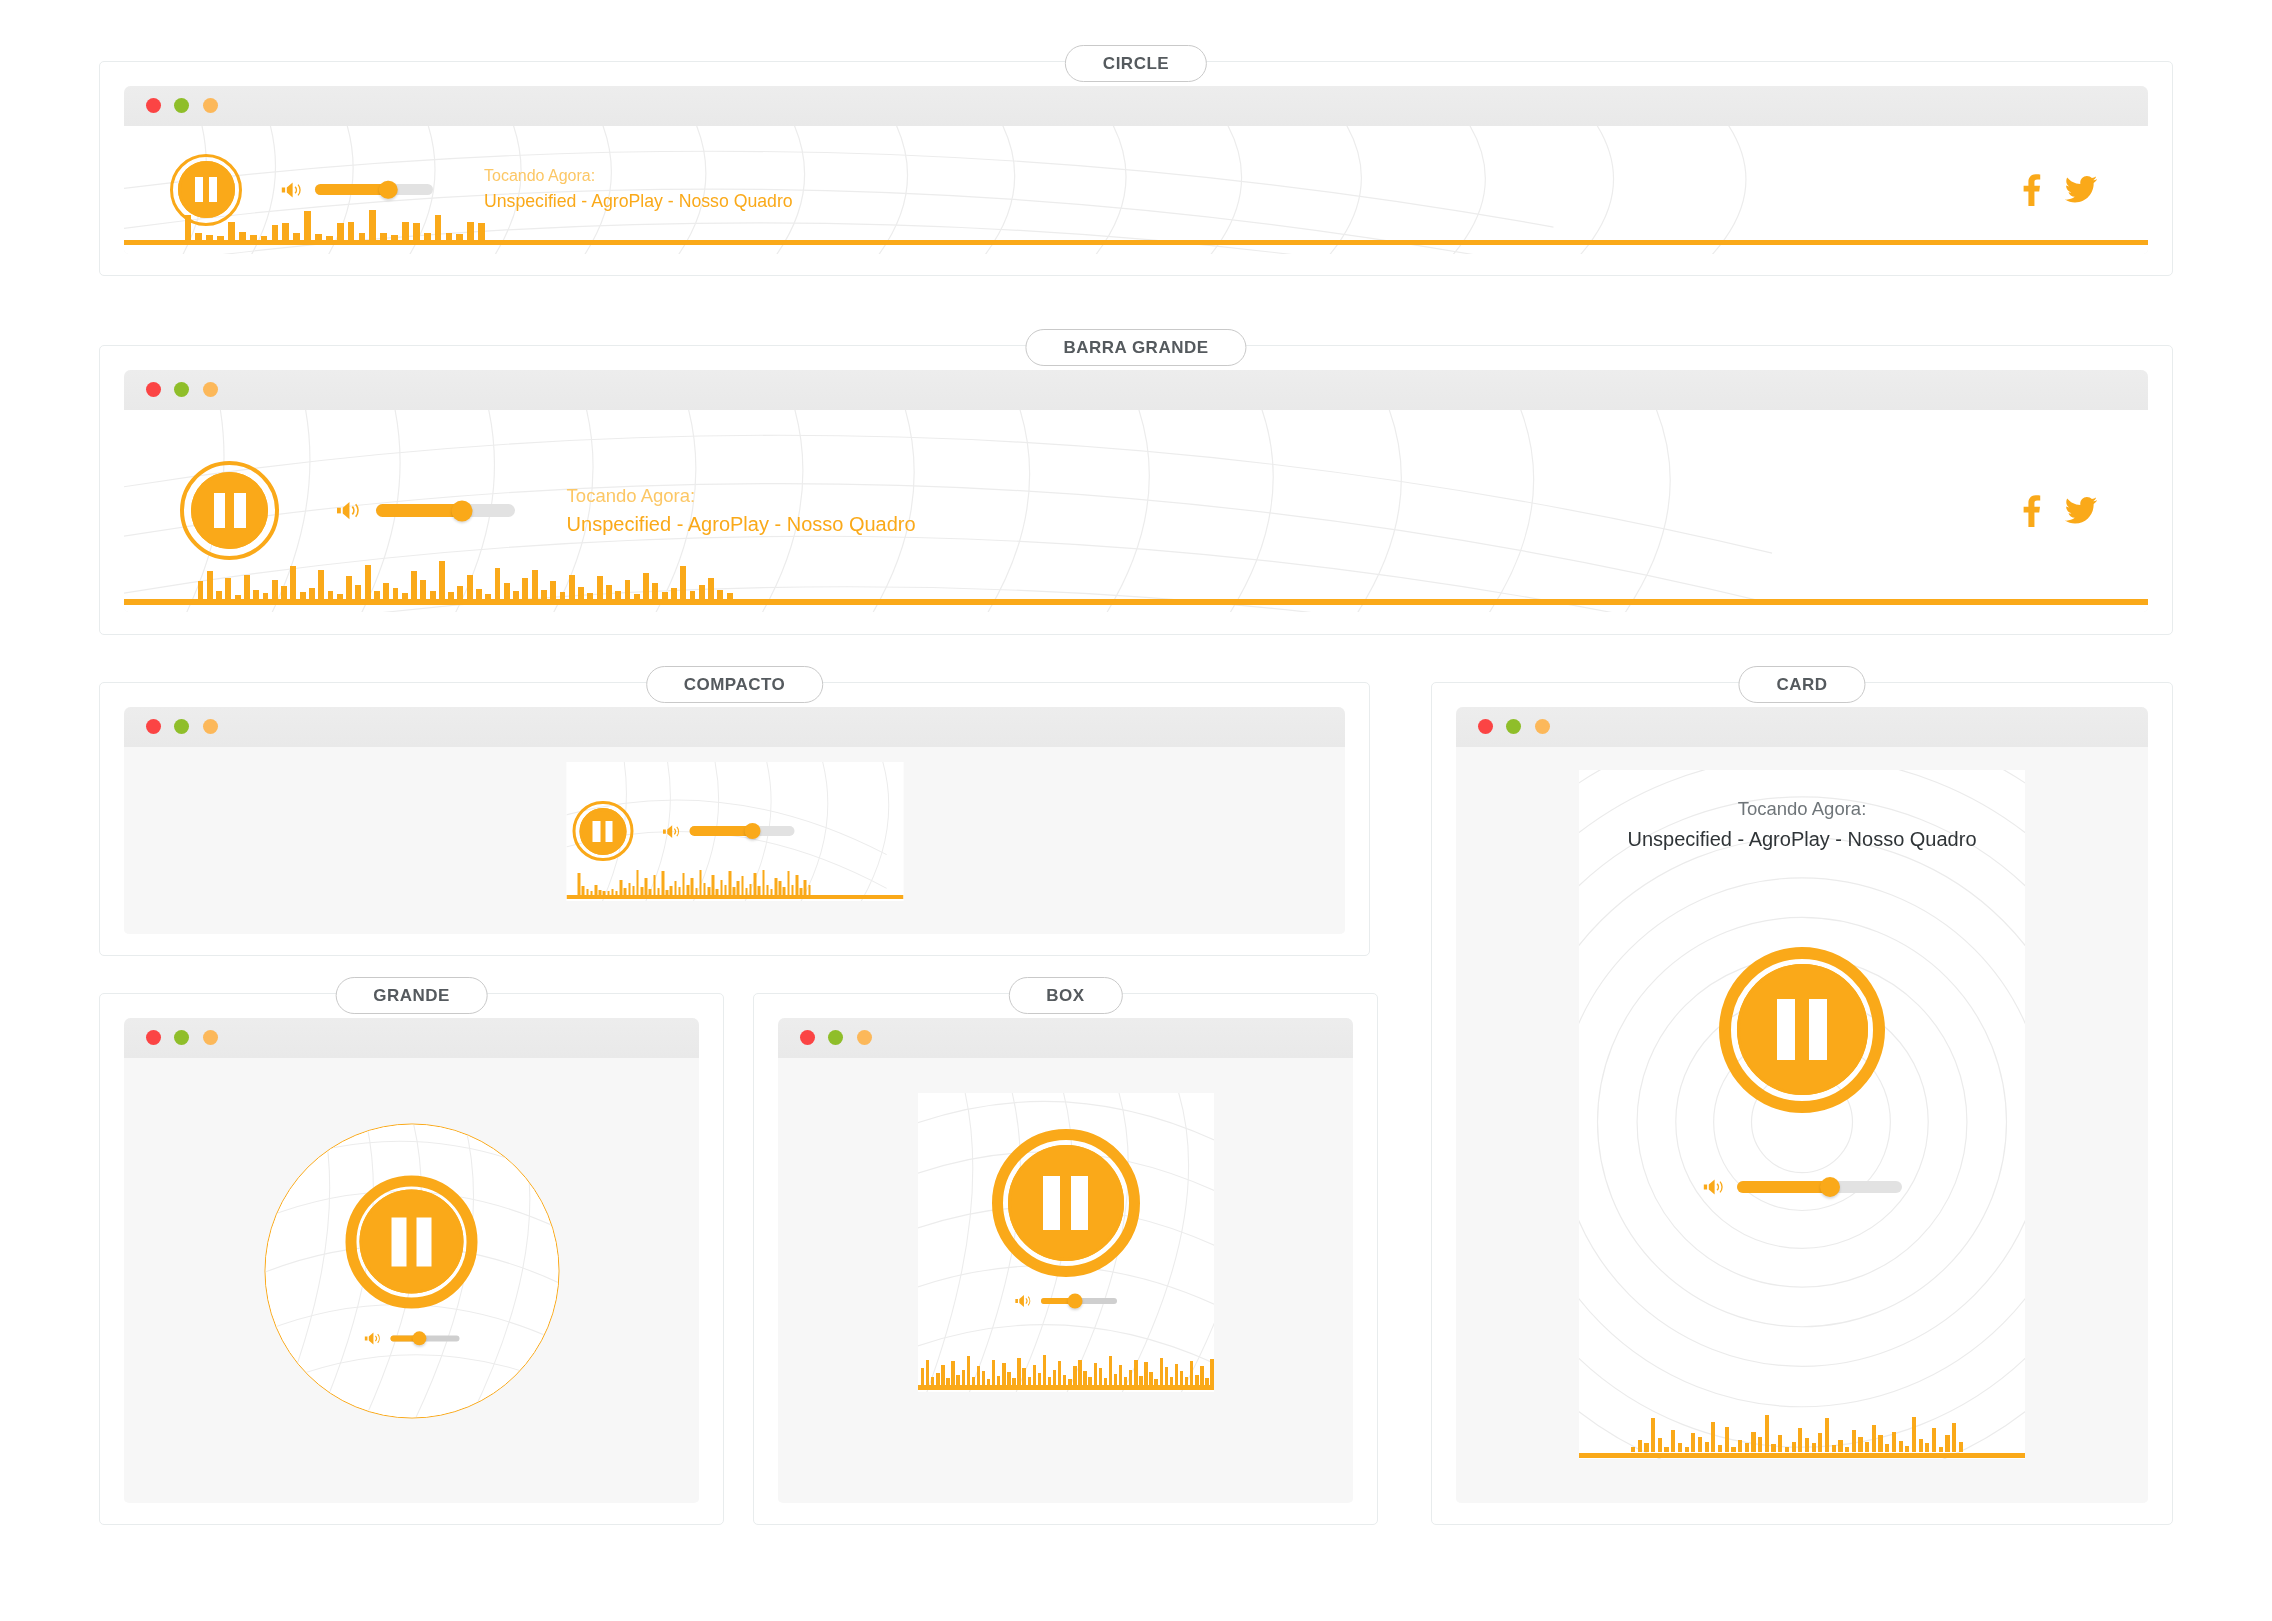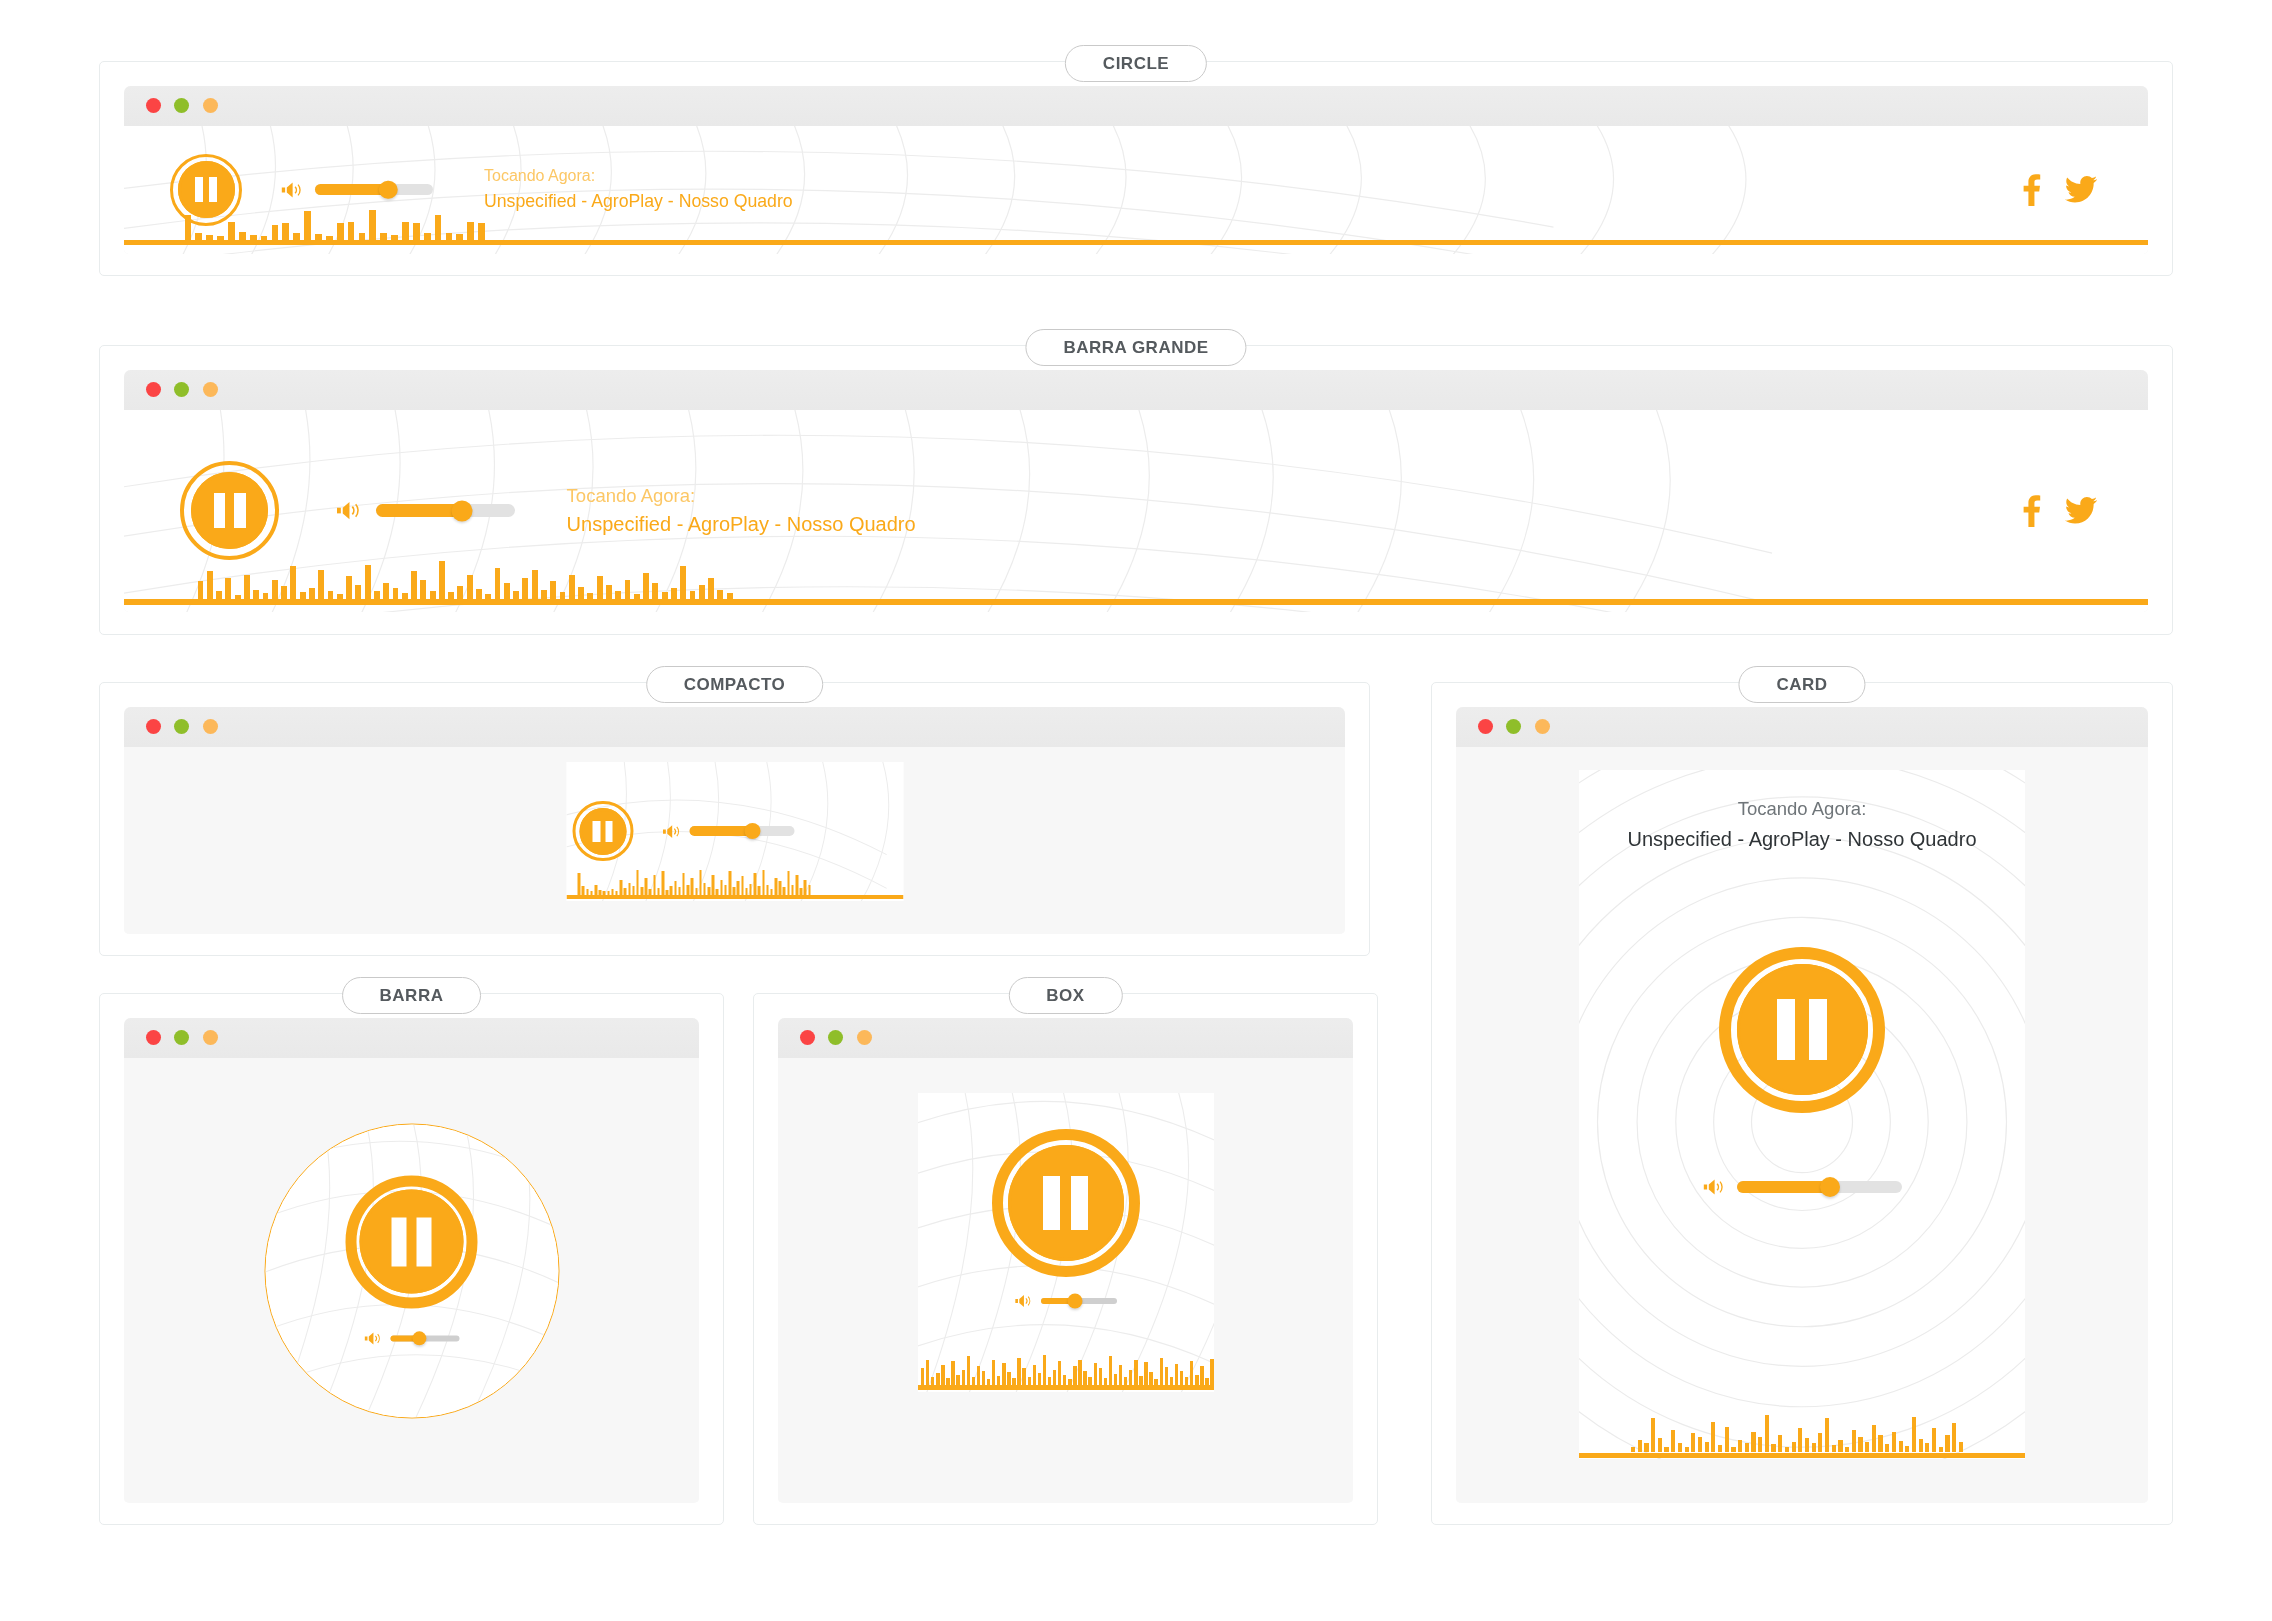--- a/index.html
+++ b/index.html
@@ -572,21 +572,21 @@
             <b style="width:2.5px;height:10px;"></b>
         </div>
 
         <div class="baseline" style="left:0;right:0;bottom:1.7px;height:4.2px;z-index:2;"></div>
       </div>
     </div>
   </div>
 </div>
 
 <div class="panel" id="sec-circle">
-  <div class="panel-legend">BARRA</div>
+  <div class="panel-legend">GRANDE</div>
 
   <div class="win">
     <div class="win-bar">
       <span class="dot dot-red"></span>
       <span class="dot dot-green"></span>
       <span class="dot dot-yellow"></span>
     </div>
 
     <div class="win-body">
       <div style="position:absolute;left:50%;top:48%;transform:translate(-50%,-50%);width:295px;height:295px;border-radius:50%;background:#fff;border:1.7px solid #faa919;overflow:hidden;">

